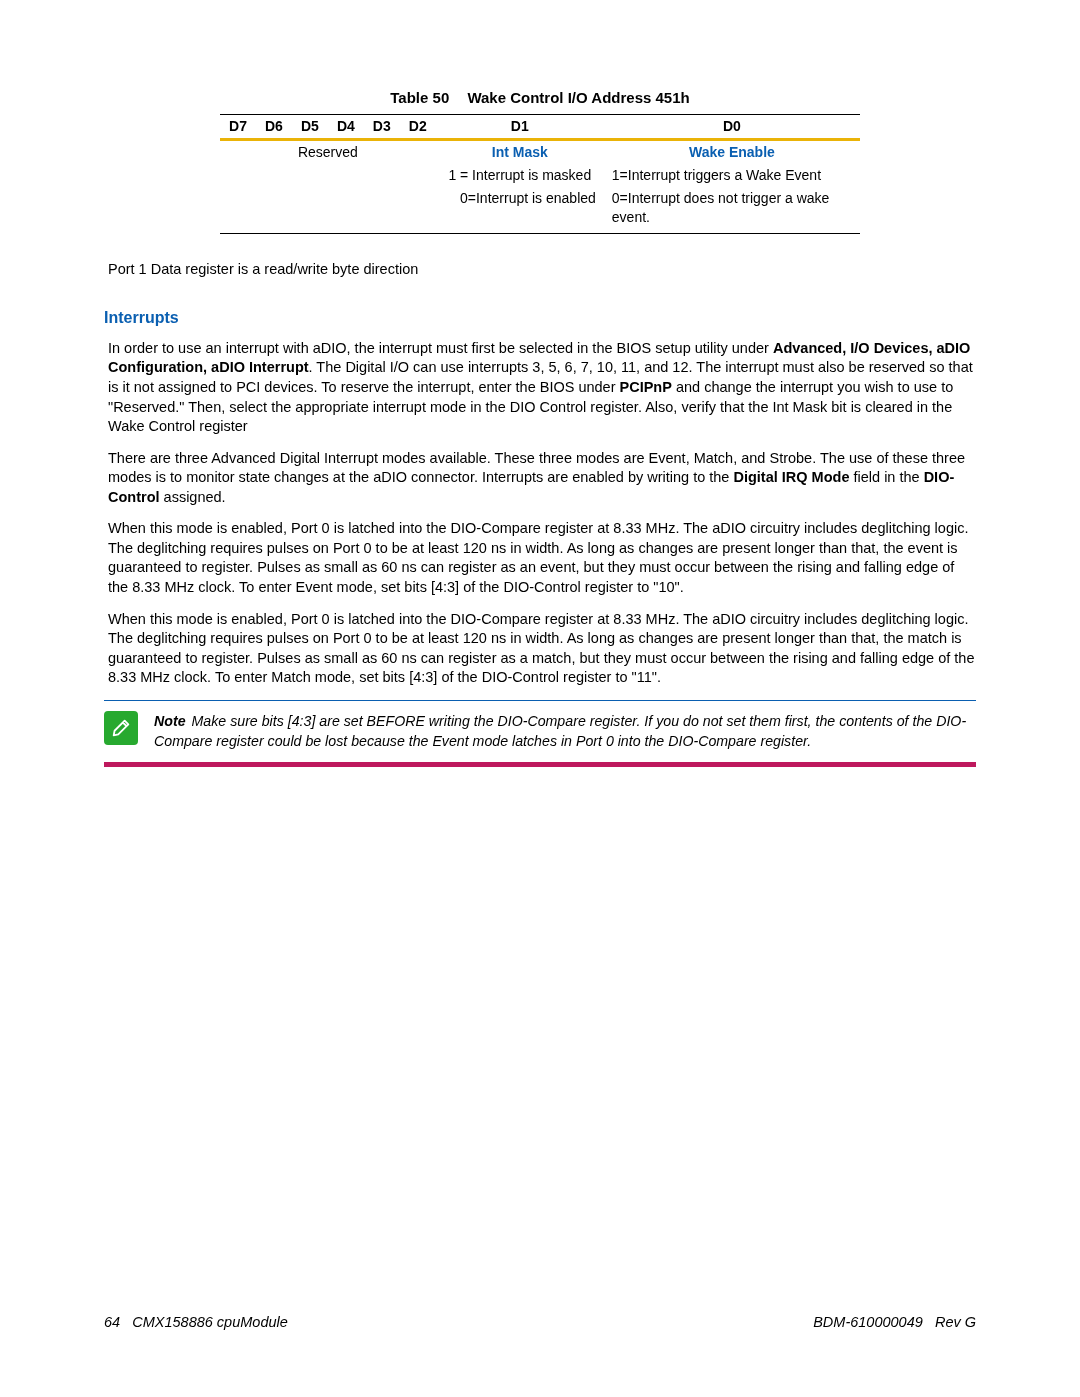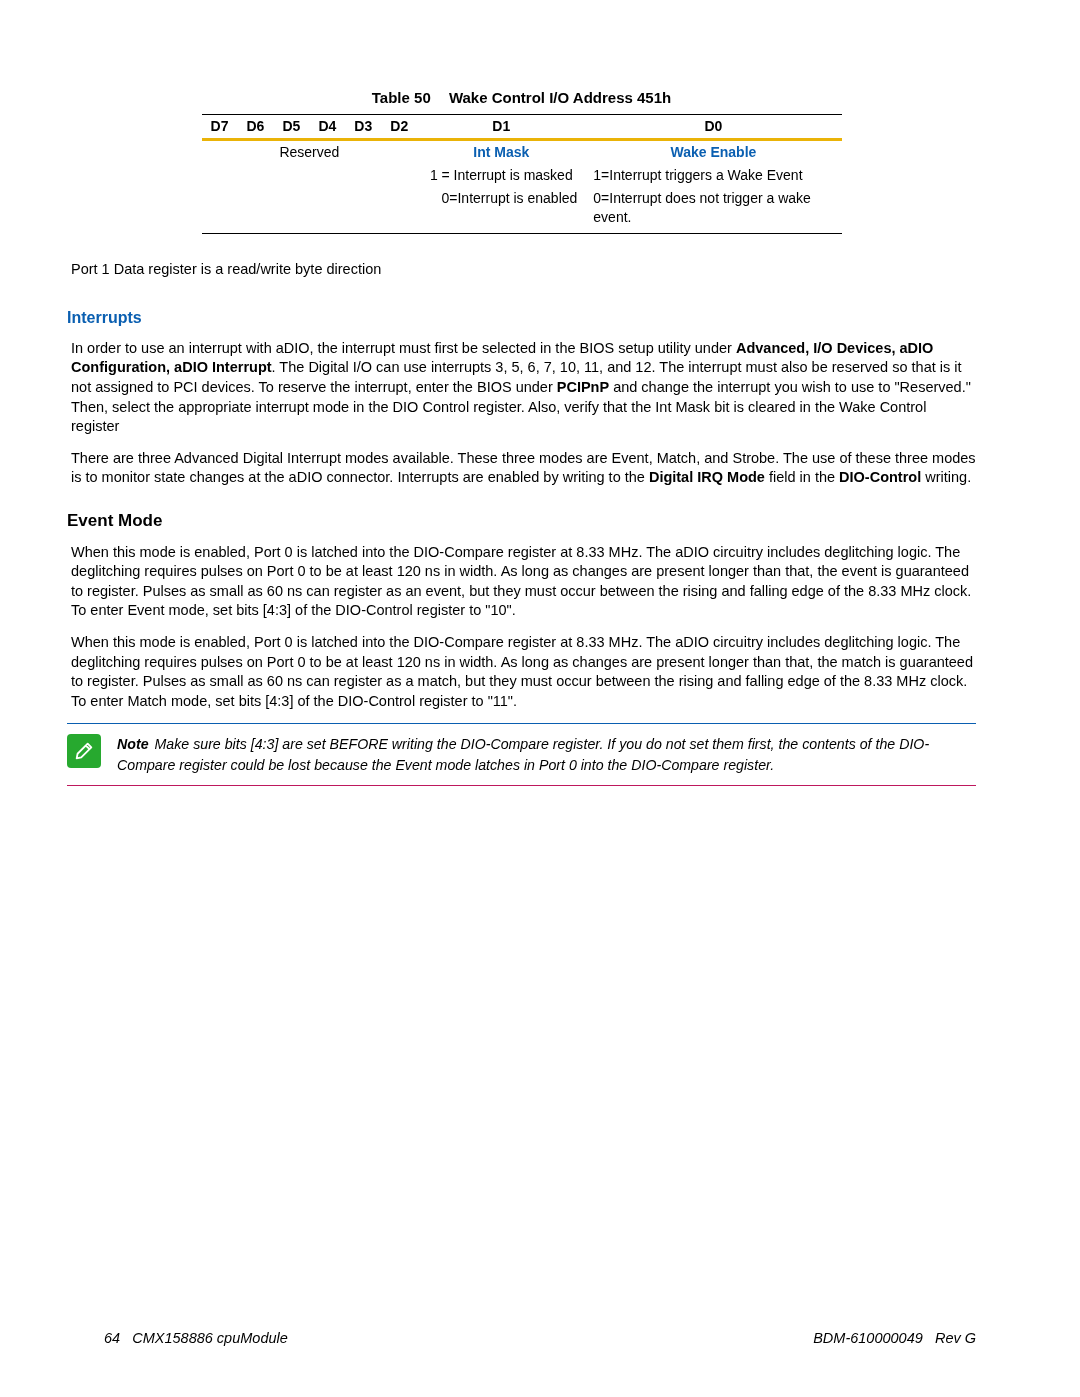--- a/index.html
+++ b/index.html
@@ -8,21 +8,21 @@
     margin: 0;
     color: #000;
     font-size: 14.5px;
     line-height: 1.35;
   }
   .page {
     width: 1080px;
     height: 1397px;
     position: relative;
     box-sizing: border-box;
-    padding: 88px 104px 0 67px;
+    padding: 88px 104px 0 104px;
   }
   .table-caption {
     text-align: center;
     font-weight: 700;
     margin: 0 0 6px 0;
     font-size: 15px;
   }
   .table-caption .num { margin-right: 14px; }
   table.reg {
     margin: 0 auto;
@@ -50,40 +50,40 @@
   }
   h3.h-sub {
     font-weight: 700;
     font-size: 17px;
     margin: 22px 0 8px 0;
     color: #000;
   }
   .bold { font-weight: 700; }
   .note-box {
     border-top: 1px solid #0a5fb1;
-    border-bottom: 1px solid #be185d;
+    border-bottom: 5px solid #be185d;
     padding: 10px 0;
     display: flex;
     margin-top: 10px;
   }
   .note-icon {
     width: 34px; height: 34px;
     background: #27a92f;
     border-radius: 4px;
     flex: 0 0 auto;
     margin-right: 16px;
     display: flex;
     align-items: center; justify-content: center;
   }
   .note-icon svg { width: 22px; height: 22px; }
   .note-text { font-style: italic; font-size: 14.2px; line-height: 1.45; }
   .note-label { font-weight: 700; font-style: italic; margin-right: 6px; }
   .footer {
     position: absolute;
-    bottom: 48px;
+    bottom: 64px;
     left: 104px; right: 104px;
     display: flex; justify-content: space-between;
     font-style: italic;
     font-size: 14.5px;
   }
   .footer .pg { font-style: italic; }
 </style>
 </head>
 <body>
 
@@ -137,24 +137,23 @@
   </table>
 
   <p style="margin-top:26px">Port 1 Data register is a read/write byte direction</p>
 
   <h2 class="h-int">Interrupts</h2>
   <p>
     <span>In order to use an interrupt with aDIO, the interrupt must first be selected in the BIOS setup utility under </span><span class="bold">Advanced, I/O Devices, aDIO Configuration, aDIO Interrupt</span><span>. The Digital I/O can use interrupts 3, 5, 6, 7, 10, 11, and 12. The interrupt must also be reserved so that is it not assigned to PCI devices. To reserve the interrupt, enter the BIOS under </span><span class="bold">PCIPnP</span><span> and change the interrupt you wish to use to "Reserved." Then, select the appropriate interrupt mode in the DIO Control register. Also, verify that the Int Mask bit is cleared in the Wake Control register</span>
   </p>
 
   <p>
-    <span>There are three Advanced Digital Interrupt modes available. These three modes are Event, Match, and Strobe. The use of these three modes is to monitor state changes at the aDIO connector. Interrupts are enabled by writing to the </span><span class="bold">Digital IRQ Mode</span><span> field in the </span><span class="bold">DIO-Control</span><span> writing.</span>
+    <span>There are three Advanced Digital Interrupt modes available. These three modes are Event, Match, and Strobe. The use of these three modes is to monitor state changes at the aDIO connector. Interrupts are enabled by writing to the </span><span class="bold">Digital IRQ Mode</span><span> field in the </span><span class="bold">DIO-Control</span><span> assigned.</span>
   </p>
 
-  <h3 class="h-sub">Event Mode</h3>
   <p>When this mode is enabled, Port 0 is latched into the DIO-Compare register at 8.33 MHz. The aDIO circuitry includes deglitching logic. The deglitching requires pulses on Port 0 to be at least 120 ns in width. As long as changes are present longer than that, the event is guaranteed to register. Pulses as small as  60 ns can register as an event, but they must occur between the rising and falling edge of the 8.33 MHz clock. To enter Event mode, set bits [4:3] of the DIO-Control register to "10".</p>
 
   <p>When this mode is enabled, Port 0 is latched into the DIO-Compare register at 8.33 MHz. The aDIO circuitry includes deglitching logic. The deglitching requires pulses on Port 0 to be at least 120 ns in width. As long as changes are present longer than that, the match is guaranteed to register. Pulses as small as 60 ns can register as a match, but they must occur between the rising and falling edge of the 8.33 MHz clock. To enter Match mode, set bits [4:3] of the DIO-Control register to "11".</p>
 
   <div class="note-box">
     <div class="note-icon">
       <svg viewBox="0 0 24 24">
           <path fill="none" stroke="#fff" stroke-width="2" stroke-linejoin="round" d="M4 20l1-5L16 4l4 4L9 19l-5 1zM14 6l4 4"></path>
         </svg>
     </div>

